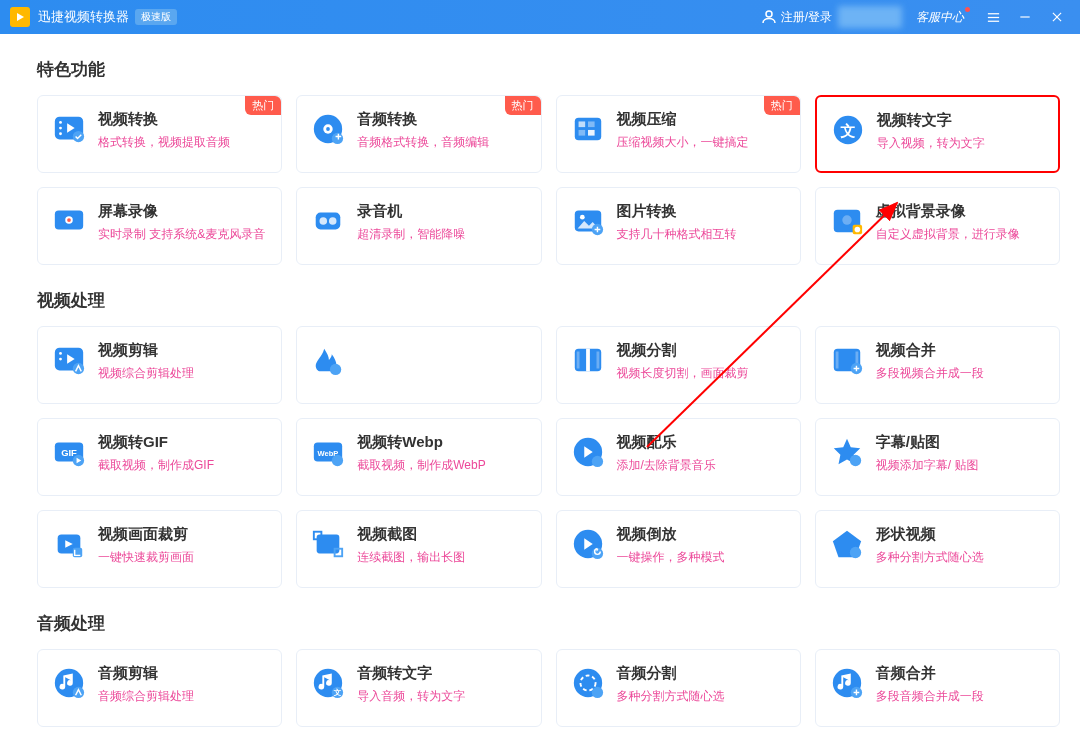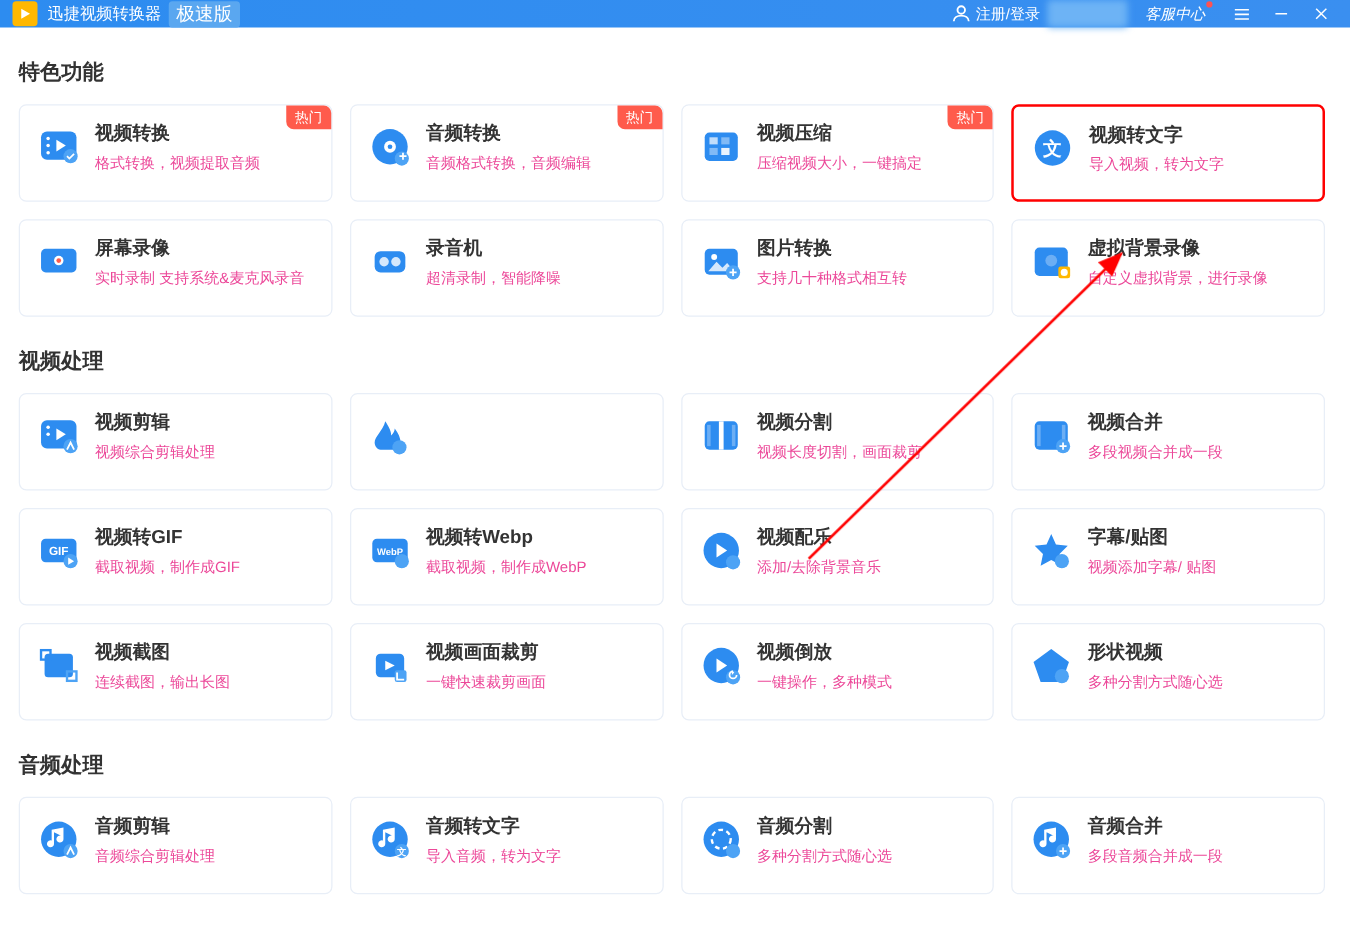--- a/index.html
+++ b/index.html
@@ -9,21 +9,21 @@
       font-family: "Microsoft YaHei", "PingFang SC", sans-serif;
     }
     body {
       width: 1080px;
       height: 744px;
       background: #ffffff;
       overflow: hidden;
       position: relative;
     }
     .titlebar {
-      height: 22px;
+      height: 34px;
       background: linear-gradient(90deg, #2d8cf0 0%, #3a8ff0 100%);
       display: flex;
       align-items: center;
       padding: 0 10px;
       color: #fff;
     }
     .titlebar-logo {
       width: 20px;
       height: 20px;
       background: #ffb800;
@@ -37,21 +37,21 @@
       color: #fff;
     }
     .titlebar-title {
       font-size: 13px;
       font-weight: 400;
     }
     .titlebar-badge {
       background: #5aa7f0;
       border-radius: 3px;
       padding: 1px 6px;
-      font-size: 15px;
+      font-size: 10px;
       margin-left: 6px;
       text-align: center;
     }
     .titlebar-spacer {
       flex: 1;
     }
     .titlebar-right {
       display: flex;
       align-items: center;
       gap: 6px;
@@ -87,21 +87,21 @@
     .window-btn {
       width: 26px;
       height: 26px;
       display: flex;
       align-items: center;
       justify-content: center;
       font-size: 15px;
       cursor: pointer;
     }
     .content {
-      padding: 18px 20px 0 15px;
+      padding: 18px 20px 0 37px;
       height: calc(100% - 34px);
       overflow-y: auto;
     }
     .section-title {
       font-size: 17px;
       font-weight: 600;
       color: #333;
       margin-bottom: 14px;
       margin-top: 6px;
     }
@@ -404,39 +404,39 @@
             <path d="M18 4l4 9 10 1-7 7 2 10-9-5-9 5 2-10-7-7 10-1z" fill="#2d8cf0"></path>
             <circle cx="27" cy="27" r="6" fill="#4da3f5"></circle>
           </svg></div>
         <div class="card-body">
           <div class="card-title">字幕/贴图</div>
           <div class="card-desc">视频添加字幕/ 贴图</div>
         </div>
       </div>
       <div class="card">
         <div class="card-icon"><svg width="34" height="34" viewBox="0 0 36 36">
-            <rect x="6" y="8" width="24" height="20" rx="3" fill="#2d8cf0"></rect>
-            <rect x="3" y="5" width="8" height="8" fill="none" stroke="#2d8cf0" stroke-width="2"></rect>
-            <rect x="25" y="23" width="8" height="8" fill="none" stroke="#4da3f5" stroke-width="2"></rect>
-          </svg></div>
-        <div class="card-body">
-          <div class="card-title">视频截图</div>
-          <div class="card-desc">连续截图，输出长图</div>
-        </div>
-      </div>
-      <div class="card">
-        <div class="card-icon"><svg width="34" height="34" viewBox="0 0 36 36">
             <rect x="6" y="8" width="24" height="20" rx="4" fill="#2d8cf0"></rect>
             <polygon points="14,14 22,18 14,22" fill="#fff"></polygon>
             <rect x="22" y="22" width="10" height="10" rx="2" fill="#4da3f5"></rect>
             <path d="M24 24v6h6" stroke="#fff" stroke-width="1.5" fill="none"></path>
           </svg></div>
         <div class="card-body">
           <div class="card-title">视频画面裁剪</div>
           <div class="card-desc">一键快速裁剪画面</div>
+        </div>
+      </div>
+      <div class="card">
+        <div class="card-icon"><svg width="34" height="34" viewBox="0 0 36 36">
+            <rect x="6" y="8" width="24" height="20" rx="3" fill="#2d8cf0"></rect>
+            <rect x="3" y="5" width="8" height="8" fill="none" stroke="#2d8cf0" stroke-width="2"></rect>
+            <rect x="25" y="23" width="8" height="8" fill="none" stroke="#4da3f5" stroke-width="2"></rect>
+          </svg></div>
+        <div class="card-body">
+          <div class="card-title">视频截图</div>
+          <div class="card-desc">连续截图，输出长图</div>
         </div>
       </div>
       <div class="card">
         <div class="card-icon"><svg width="34" height="34" viewBox="0 0 36 36">
             <circle cx="18" cy="18" r="15" fill="#2d8cf0"></circle>
             <polygon points="14,12 23,18 14,24" fill="#fff"></polygon>
             <circle cx="28" cy="28" r="6" fill="#4da3f5"></circle>
             <path d="M31 26a3 3 0 1 1-3-3" stroke="#fff" stroke-width="1.5" fill="none"></path>
             <polygon points="27,22 29,24 27,26" fill="#fff"></polygon>
           </svg></div>

